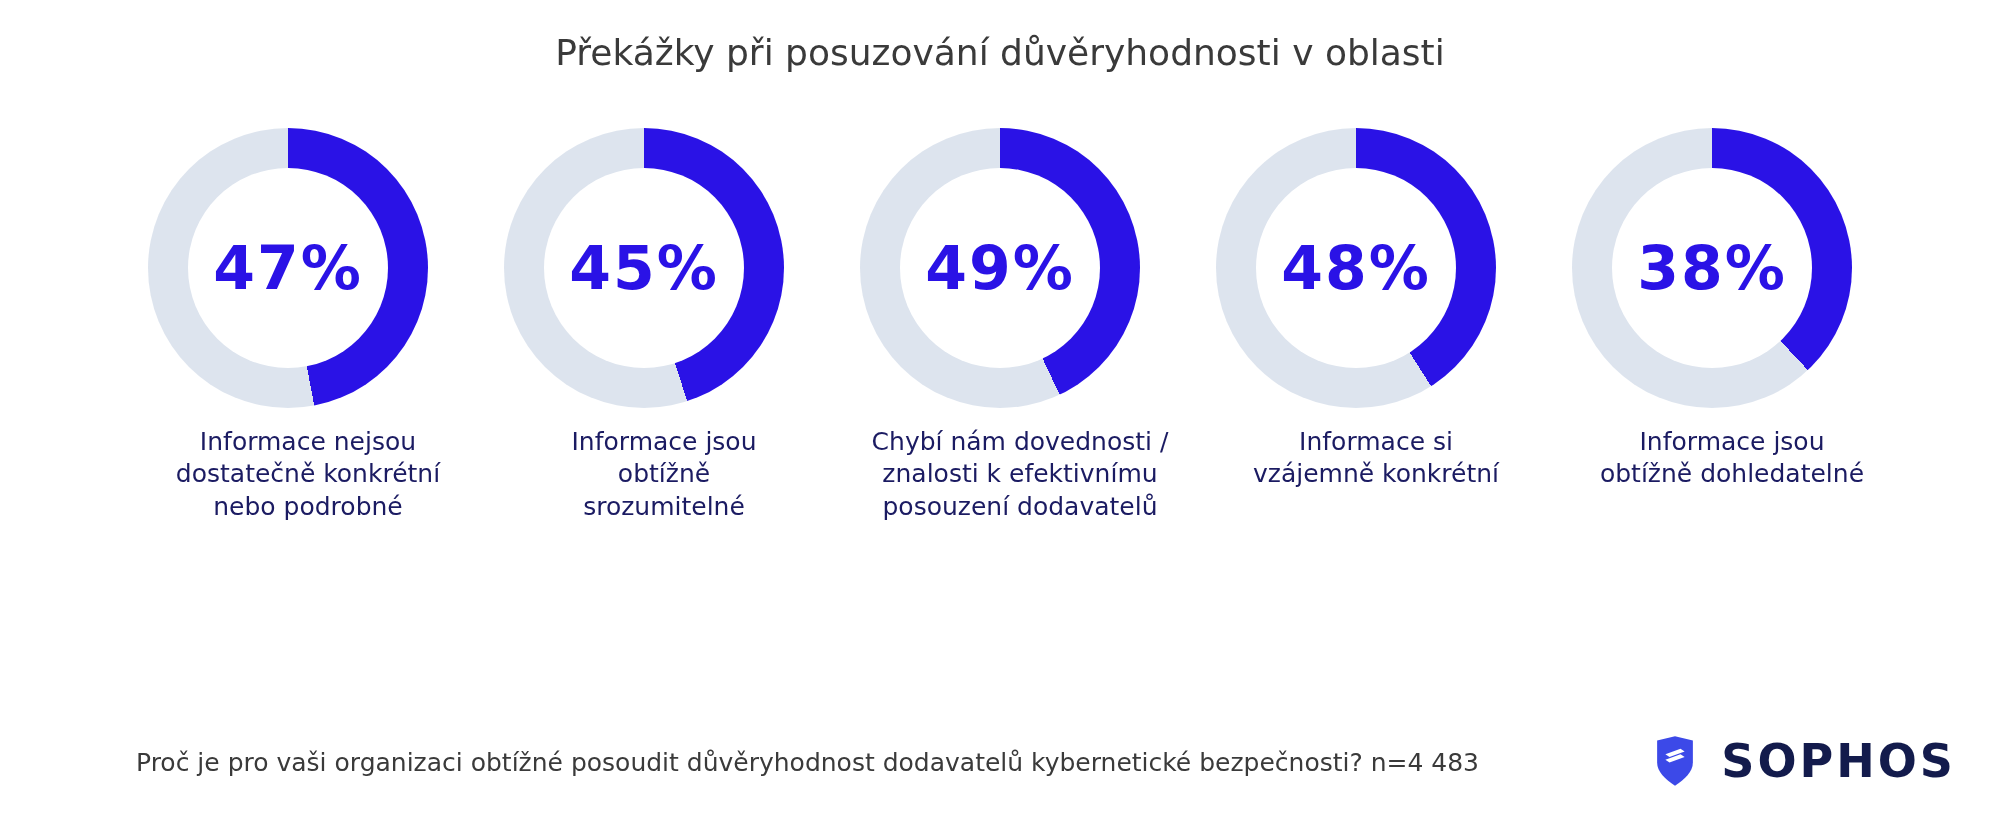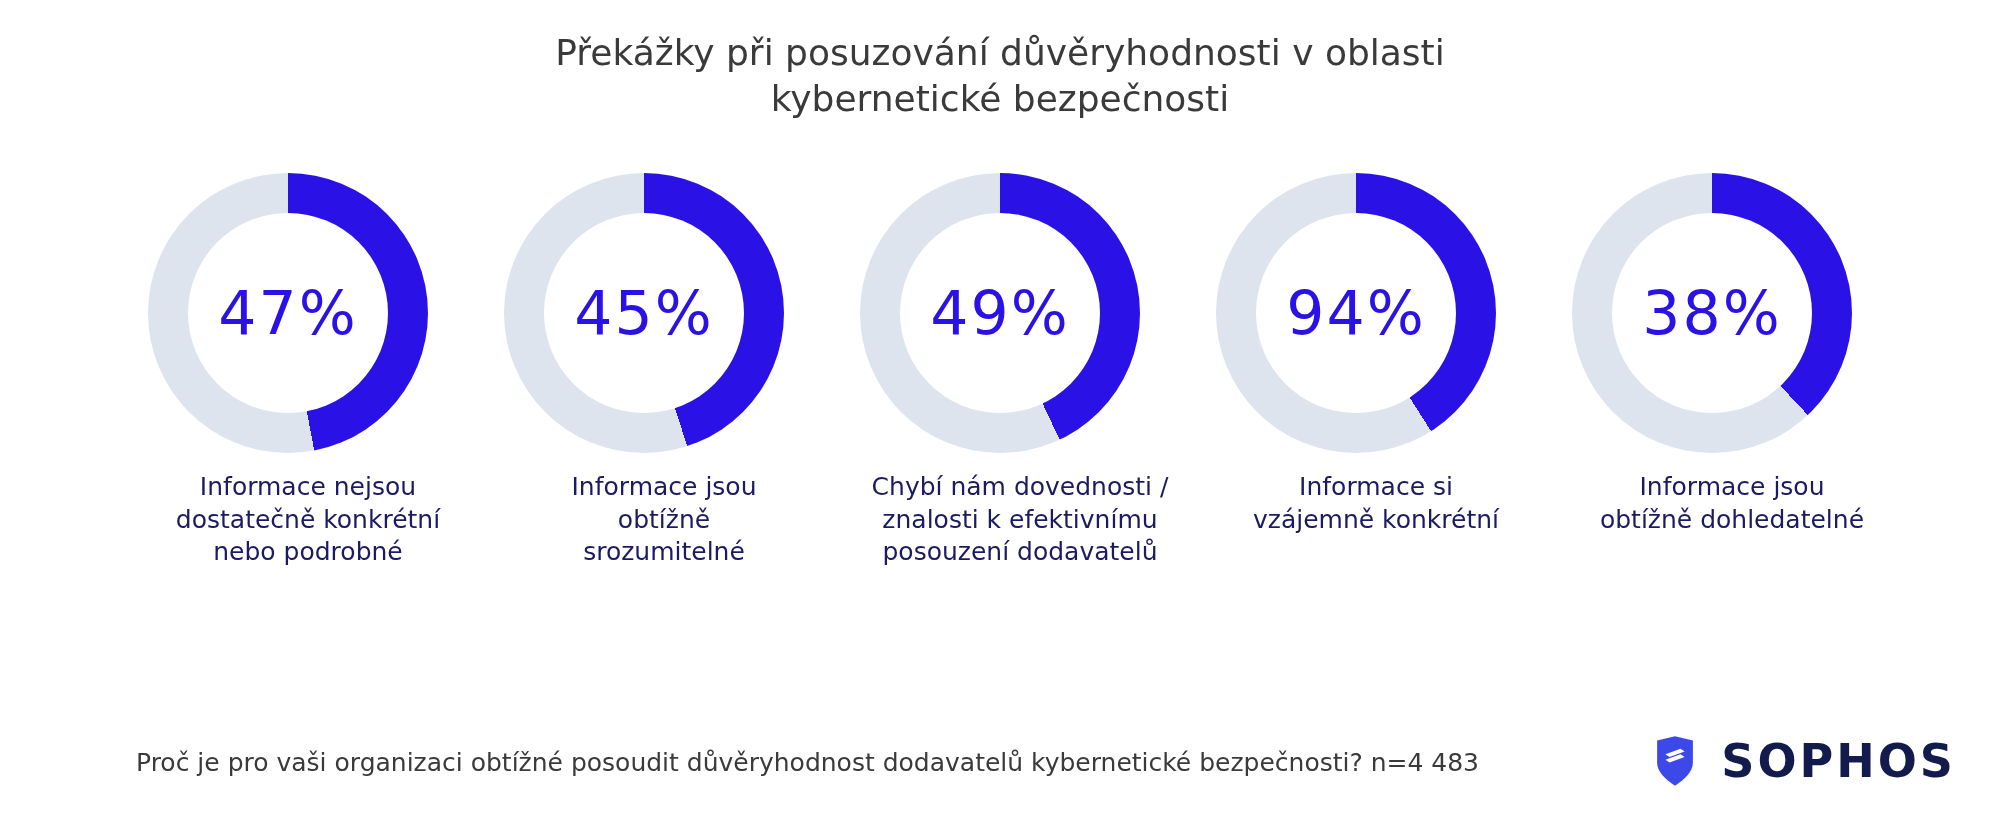--- a/index.html
+++ b/index.html
@@ -18,21 +18,21 @@
     width:356px;display:flex;flex-direction:column;align-items:center;
   }
   .donut{
     width:280px;height:280px;border-radius:50%;position:relative;
   }
   .donut-hole{
     position:absolute;inset:40px;background:#ffffff;border-radius:50%;
     display:flex;align-items:center;justify-content:center;
   }
   .pct{
-    font-size:60px;color:#2a12e6;letter-spacing:2px;font-weight:400;
+    font-size:60px;color:#2a12e6;letter-spacing:2px;font-weight:700;
   }
   .donut-label{
     margin-top:18px;text-align:center;font-size:25px;line-height:1.3;
     color:#1b1b62;white-space:pre-line;max-width:340px;margin-left:40px;
   }
   .footer-question{
     position:absolute;left:136px;top:748px;font-size:25px;color:#3a3a3a;
   }
   .logo{
     position:absolute;right:44px;top:736px;display:flex;align-items:center;gap:24px;
@@ -41,21 +41,20 @@
   .wordmark{
     font-size:46px;font-weight:bold;color:#131b4c;letter-spacing:3px;
     line-height:1;
   }
 </style>
 </head>
 <body>
 
 <div class="title">
   <div>Překážky při posuzování důvěryhodnosti v oblasti</div>
-  <div>kybernetické bezpečnosti</div>
 </div>
 
 <div class="donut-row">
   <div class="donut-col">
     <div class="donut" style="background: conic-gradient(rgb(42, 18, 230) 0deg, rgb(42, 18, 230) 47%, rgb(221, 228, 238) 47%, rgb(221, 228, 238) 100%);">
       <div class="donut-hole">
         <span class="pct">47%</span>
       </div>
     </div>
     <div class="donut-label">Informace nejsou
@@ -78,21 +77,21 @@
         <span class="pct">49%</span>
       </div>
     </div>
     <div class="donut-label">Chybí nám dovednosti /
 znalosti k efektivnímu
 posouzení dodavatelů</div>
   </div>
   <div class="donut-col">
     <div class="donut" style="background: conic-gradient(rgb(42, 18, 230) 0deg, rgb(42, 18, 230) 41%, rgb(221, 228, 238) 41%, rgb(221, 228, 238) 100%);">
       <div class="donut-hole">
-        <span class="pct">94%</span>
+        <span class="pct">48%</span>
       </div>
     </div>
     <div class="donut-label">Informace si
 vzájemně konkrétní</div>
   </div>
   <div class="donut-col">
     <div class="donut" style="background: conic-gradient(rgb(42, 18, 230) 0deg, rgb(42, 18, 230) 38%, rgb(221, 228, 238) 38%, rgb(221, 228, 238) 100%);">
       <div class="donut-hole">
         <span class="pct">38%</span>
       </div>

